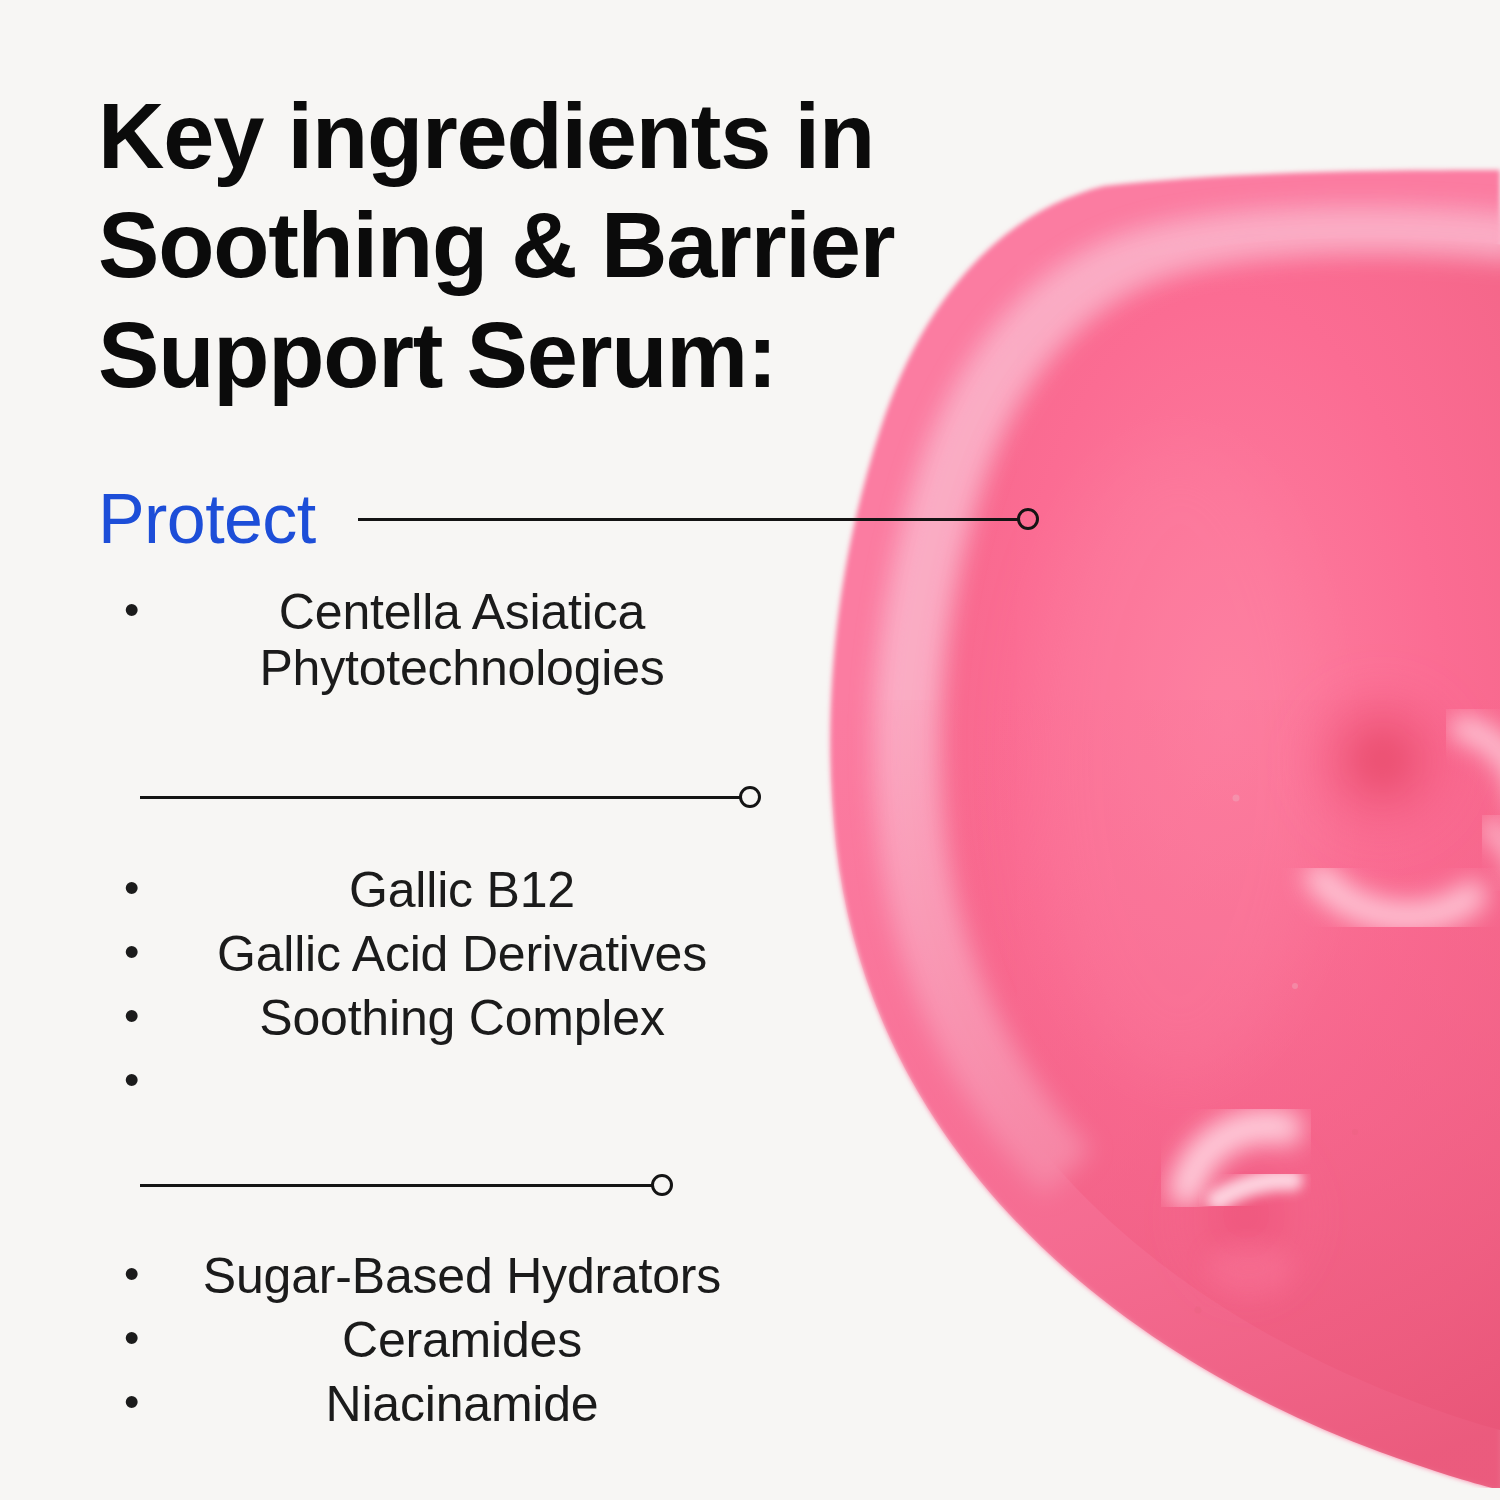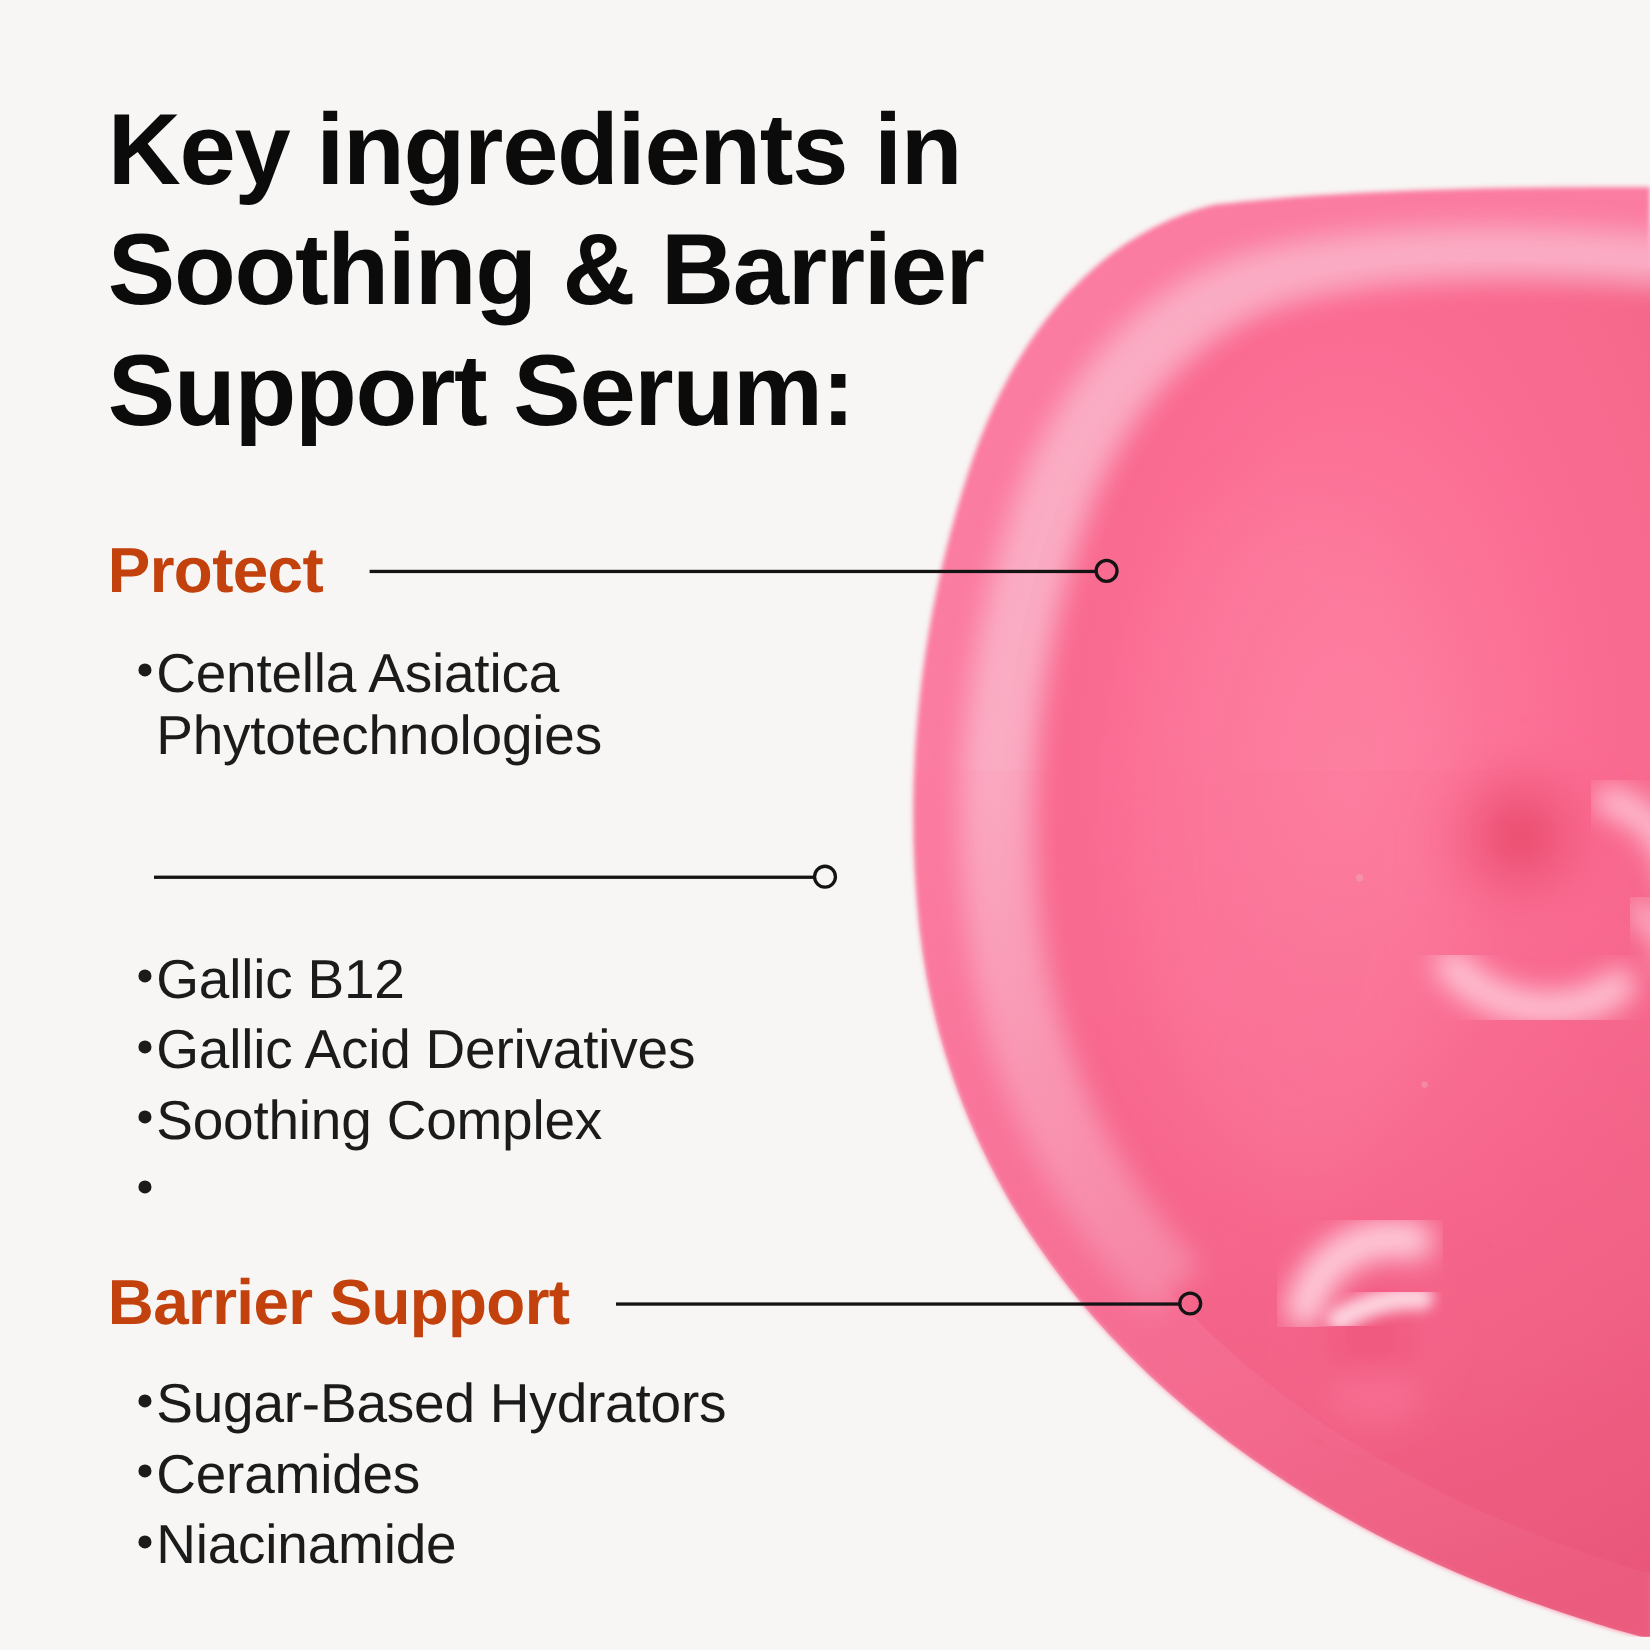--- a/index.html
+++ b/index.html
@@ -65,24 +65,24 @@
   .section-protect  { top: 484px; }
   .section-soothe   { top: 762px; }
   .section-barrier  { top: 1150px; }
 
   .section-head {
     display: flex;
     align-items: center;
     height: 70px;
   }
   .section-title {
-    font-size: 58px;
-    font-weight: 700;
+    font-size: 70px;
+    font-weight: 400;
     letter-spacing: -0.6px;
-    color: #c2410c;
+    color: #1d4ed8;
     white-space: nowrap;
     line-height: 1;
   }
   .leader {
     position: relative;
     height: 26px;
     margin-left: 42px;
     flex: 0 0 auto;
     display: flex;
     align-items: center;
@@ -131,20 +131,21 @@
     padding-left: 26px;
     box-sizing: border-box;
     font-size: 44px;
     line-height: 1.2;
     color: #1b1b1b;
   }
   .bullet-text {
     flex: 1 1 auto;
     max-width: 640px;
     white-space: pre-line;
+    text-align: center;
   }
 </style>
 </head>
 <body>
 
 <div id="stage">
 
   <svg id="blob-art" viewBox="0 0 1500 1500" width="1500" height="1500" aria-hidden="true">
     <defs>
       <clipPath id="blobClip">
@@ -303,21 +304,20 @@
           <span class="bullet-text">Soothing Complex</span>
         </li>
         <li class="bullet">
           <span class="bullet-marker">•</span>
         </li>
       </ul>
     </section>
 
     <section class="section section-barrier">
       <div class="section-head">
-        <span class="section-title">Barrier Support</span>
         <span class="leader leader-barrier">
           <span class="leader-line"></span>
           <span class="leader-dot"></span>
         </span>
       </div>
       <ul class="bullets">
         <li class="bullet">
           <span class="bullet-marker">•</span>
           <span class="bullet-text">Sugar-Based Hydrators</span>
         </li>

